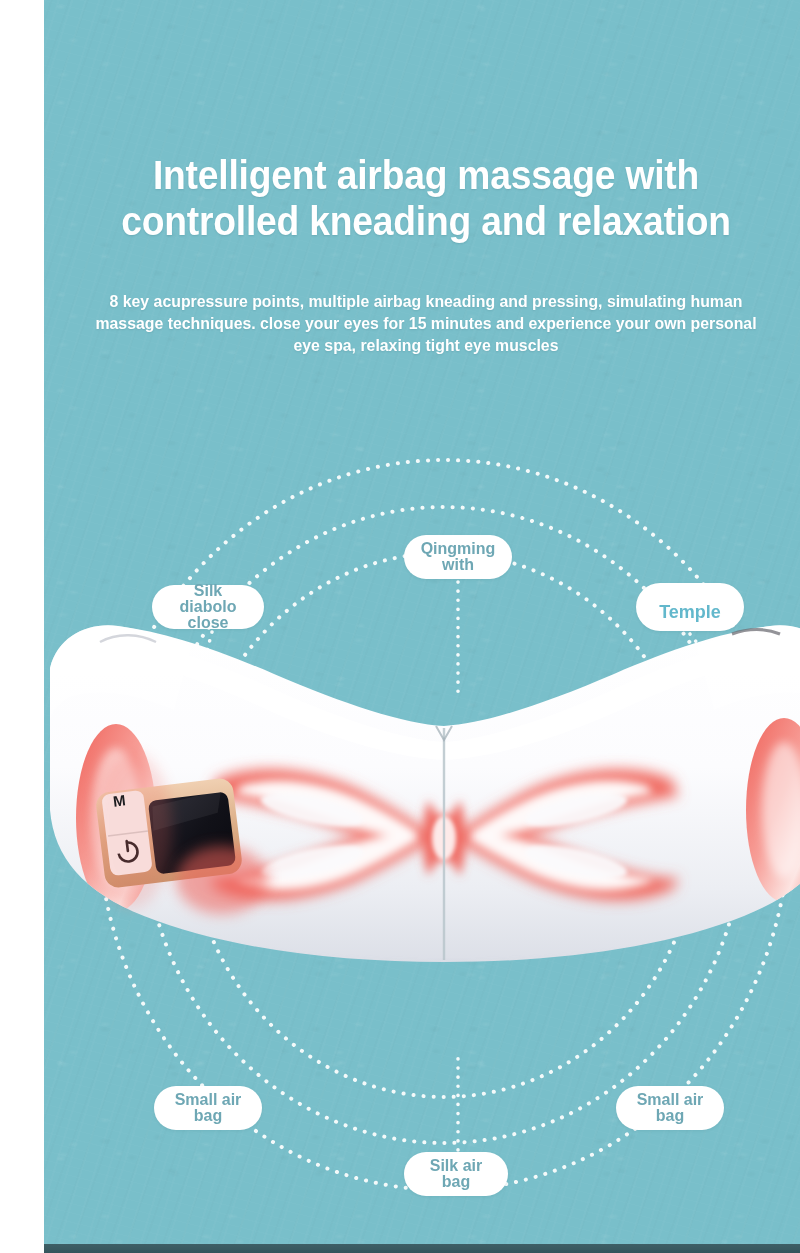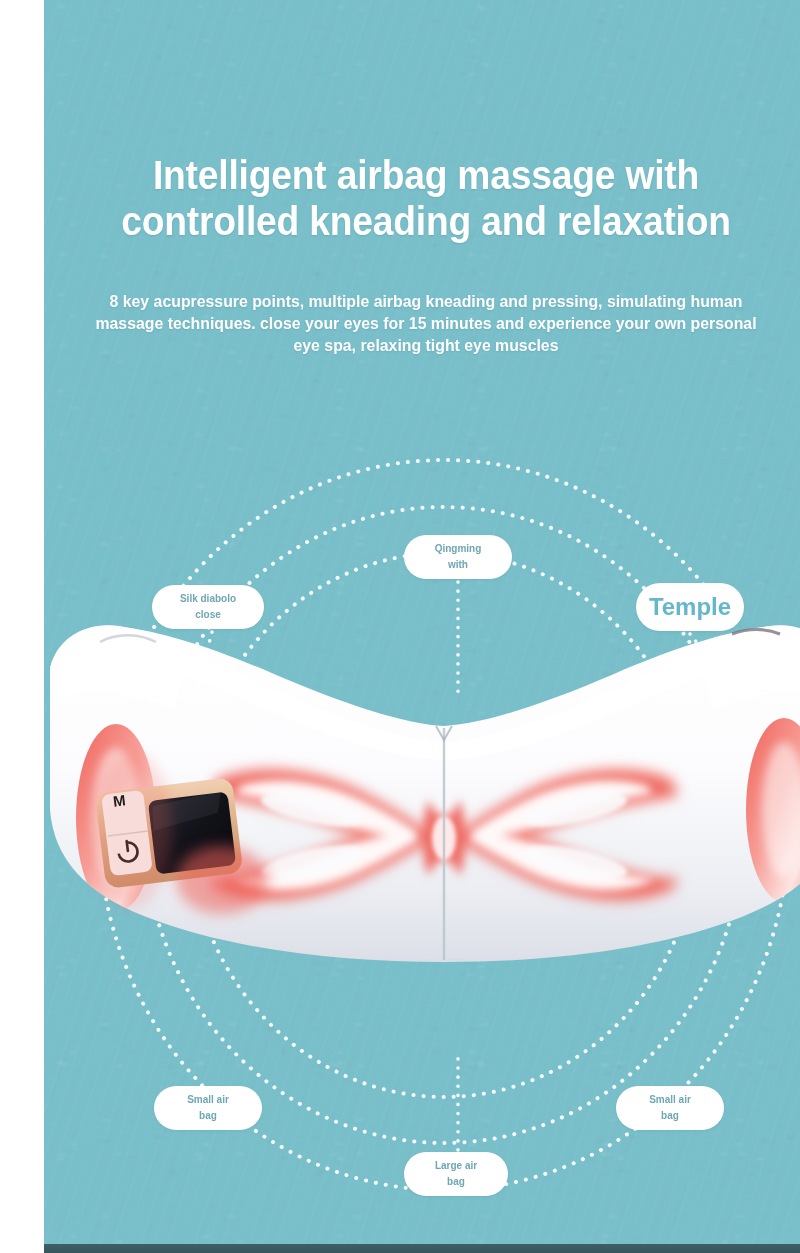--- a/index.html
+++ b/index.html
@@ -98,31 +98,32 @@
   .pill {
     position:absolute;
     background:#ffffff;
     border-radius:24px;
     display:flex;
     align-items:center;
     justify-content:center;
     text-align:center;
     color:#6ea7b4;
     font-weight:700;
-    font-size:10px;
+    font-size:16px;
     line-height:16px;
     box-shadow: 0 1px 3px rgba(35,85,95,.10);
     padding: 6px 12px;
   }
   .pill.big {
     color:#63b8cc;
-    font-size:24px;
+    font-size:18px;
     line-height:26px;
     font-weight:700;
     border-radius:28px;
+    align-items:flex-end;
   }
 
   #pill-silk      { left:108px; top:585px;  width:112px; height:44px; }
   #pill-qingming  { left:360px; top:535px;  width:108px; height:44px; }
   #pill-temple    { left:592px; top:583px;  width:108px; height:48px; }
   #pill-small-l   { left:110px; top:1086px; width:108px; height:44px; }
   #pill-small-r   { left:572px; top:1086px; width:108px; height:44px; }
   #pill-large     { left:360px; top:1152px; width:104px; height:44px; }
 
   
@@ -406,19 +407,19 @@
 
   <div class="pill" id="pill-small-r">
     <span>
       <span>Small air</span><br>
       <span>bag</span>
     </span>
   </div>
 
   <div class="pill" id="pill-large">
     <span>
-      <span>Large air</span><br>
+      <span>Silk air</span><br>
       <span>bag</span>
     </span>
   </div>
 
   <div class="bottom-strip"></div>
 </div>
 
 </body></html>

